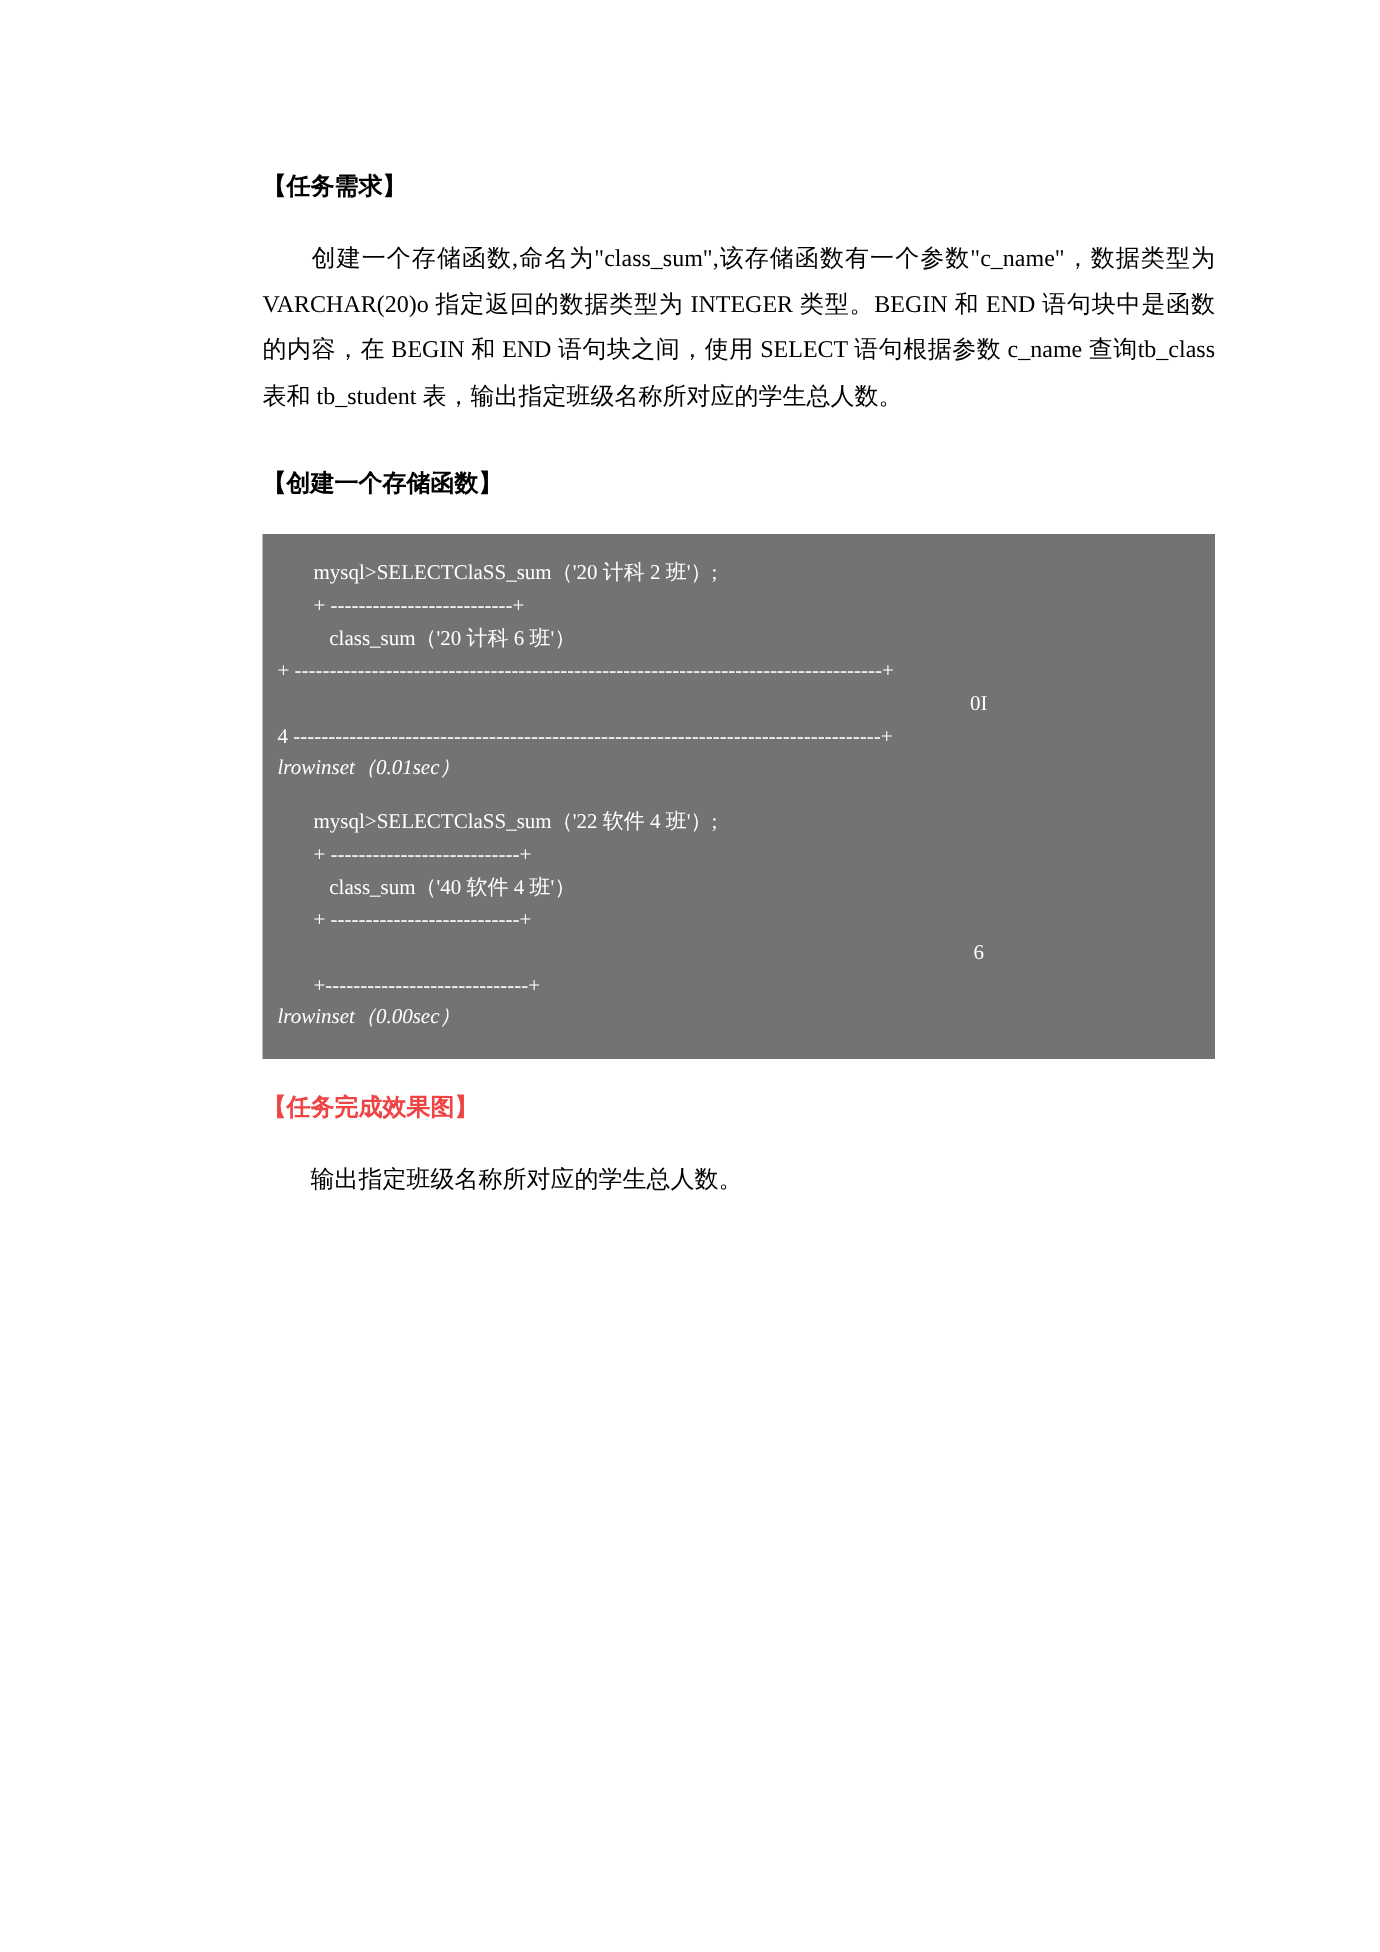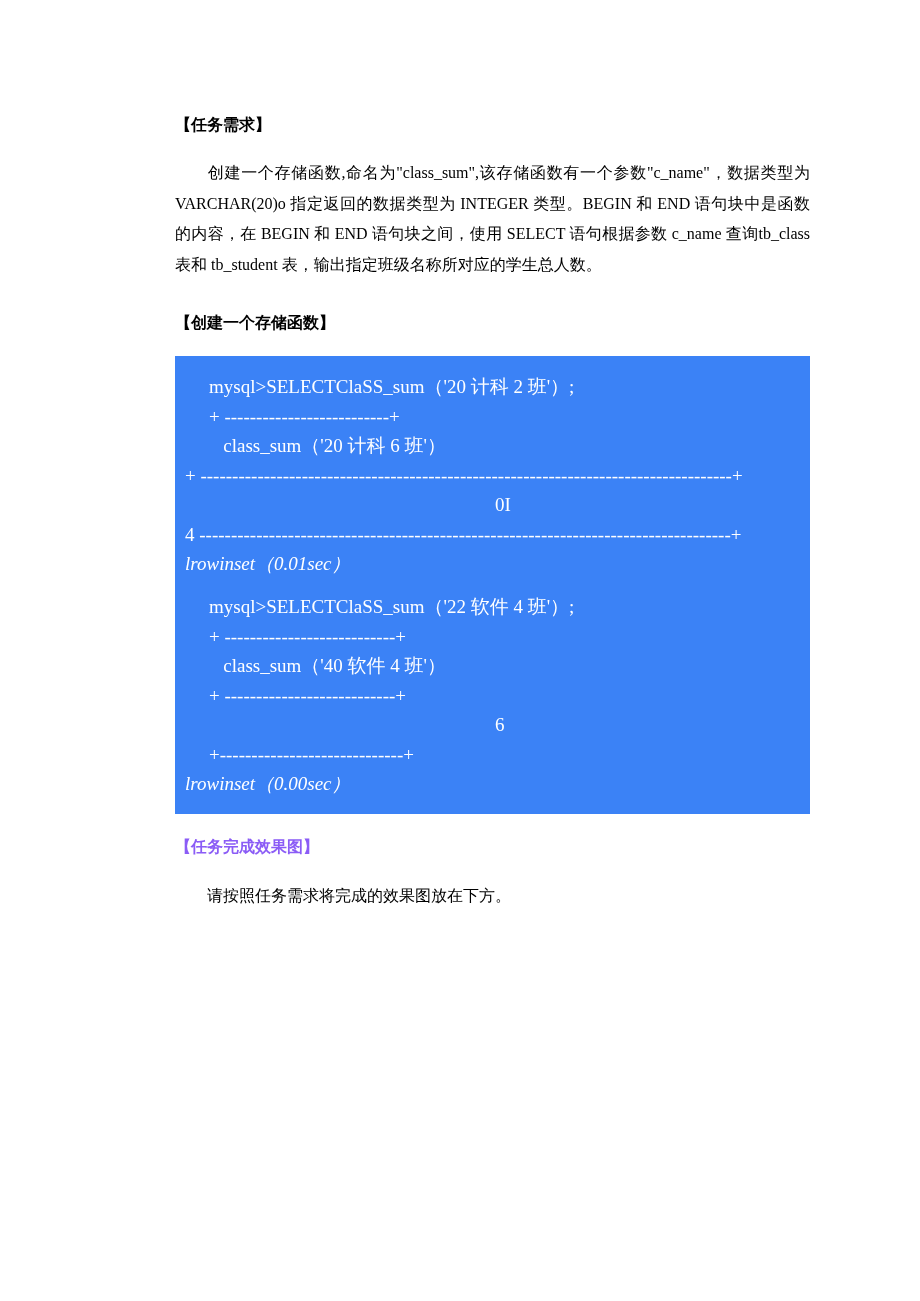--- a/index.html
+++ b/index.html
@@ -17,50 +17,50 @@
     font-size: 16px;
     line-height: 1.9;
     margin-left: 20px;
   }
   .heading {
     font-weight: bold;
     margin: 0 0 18px 0;
   }
   .heading-blue {
     font-weight: bold;
-    color: #8b5cf6;
+    color: #ef4444;
     margin: 18px 0 18px 0;
   }
   .para {
     text-align: justify;
     margin: 0 0 28px 0;
   }
   .indent {
     display: inline-block;
     width: 2em;
   }
   .terminal {
-    background: #3b82f6;
+    background: #737373;
     color: #ffffff;
     font-family: "SimSun", "Times New Roman", serif;
     padding: 16px 0 16px 0;
     margin: 0 0 2px 0;
-    font-size: 19px;
+    font-size: 14px;
     line-height: 1.55;
   }
   .terminal .tl {
     padding: 0 34px;
     white-space: pre;
   }
   .terminal .tl-left {
     padding: 0 10px;
     white-space: pre;
   }
   .terminal .tl-center {
-    text-align: left;
+    text-align: center;
     padding-left: 320px;
     white-space: pre;
   }
   .terminal .tl-nopad {
     padding: 0 10px;
     white-space: pre;
     font-style: italic;
   }
   .gap {
     height: 14px;
@@ -90,15 +90,15 @@
     <div class="tl">+ ---------------------------+</div>
     <div class="tl">   class_sum（'40 软件 4 班'）</div>
     <div class="tl">+ ---------------------------+</div>
     <div class="tl-center">6</div>
     <div class="tl">+-----------------------------+</div>
     <div class="tl-nopad">lrowinset（0.00sec）</div>
   </div>
 
   <div class="heading-blue">【任务完成效果图】</div>
 
-  <p class="para"><span class="indent"></span><span>请按照任务需求将完成的效果图放在下方。</span></p>
+  <p class="para"><span class="indent"></span><span>输出指定班级名称所对应的学生总人数。</span></p>
 
 </div>
 
 </body></html>

